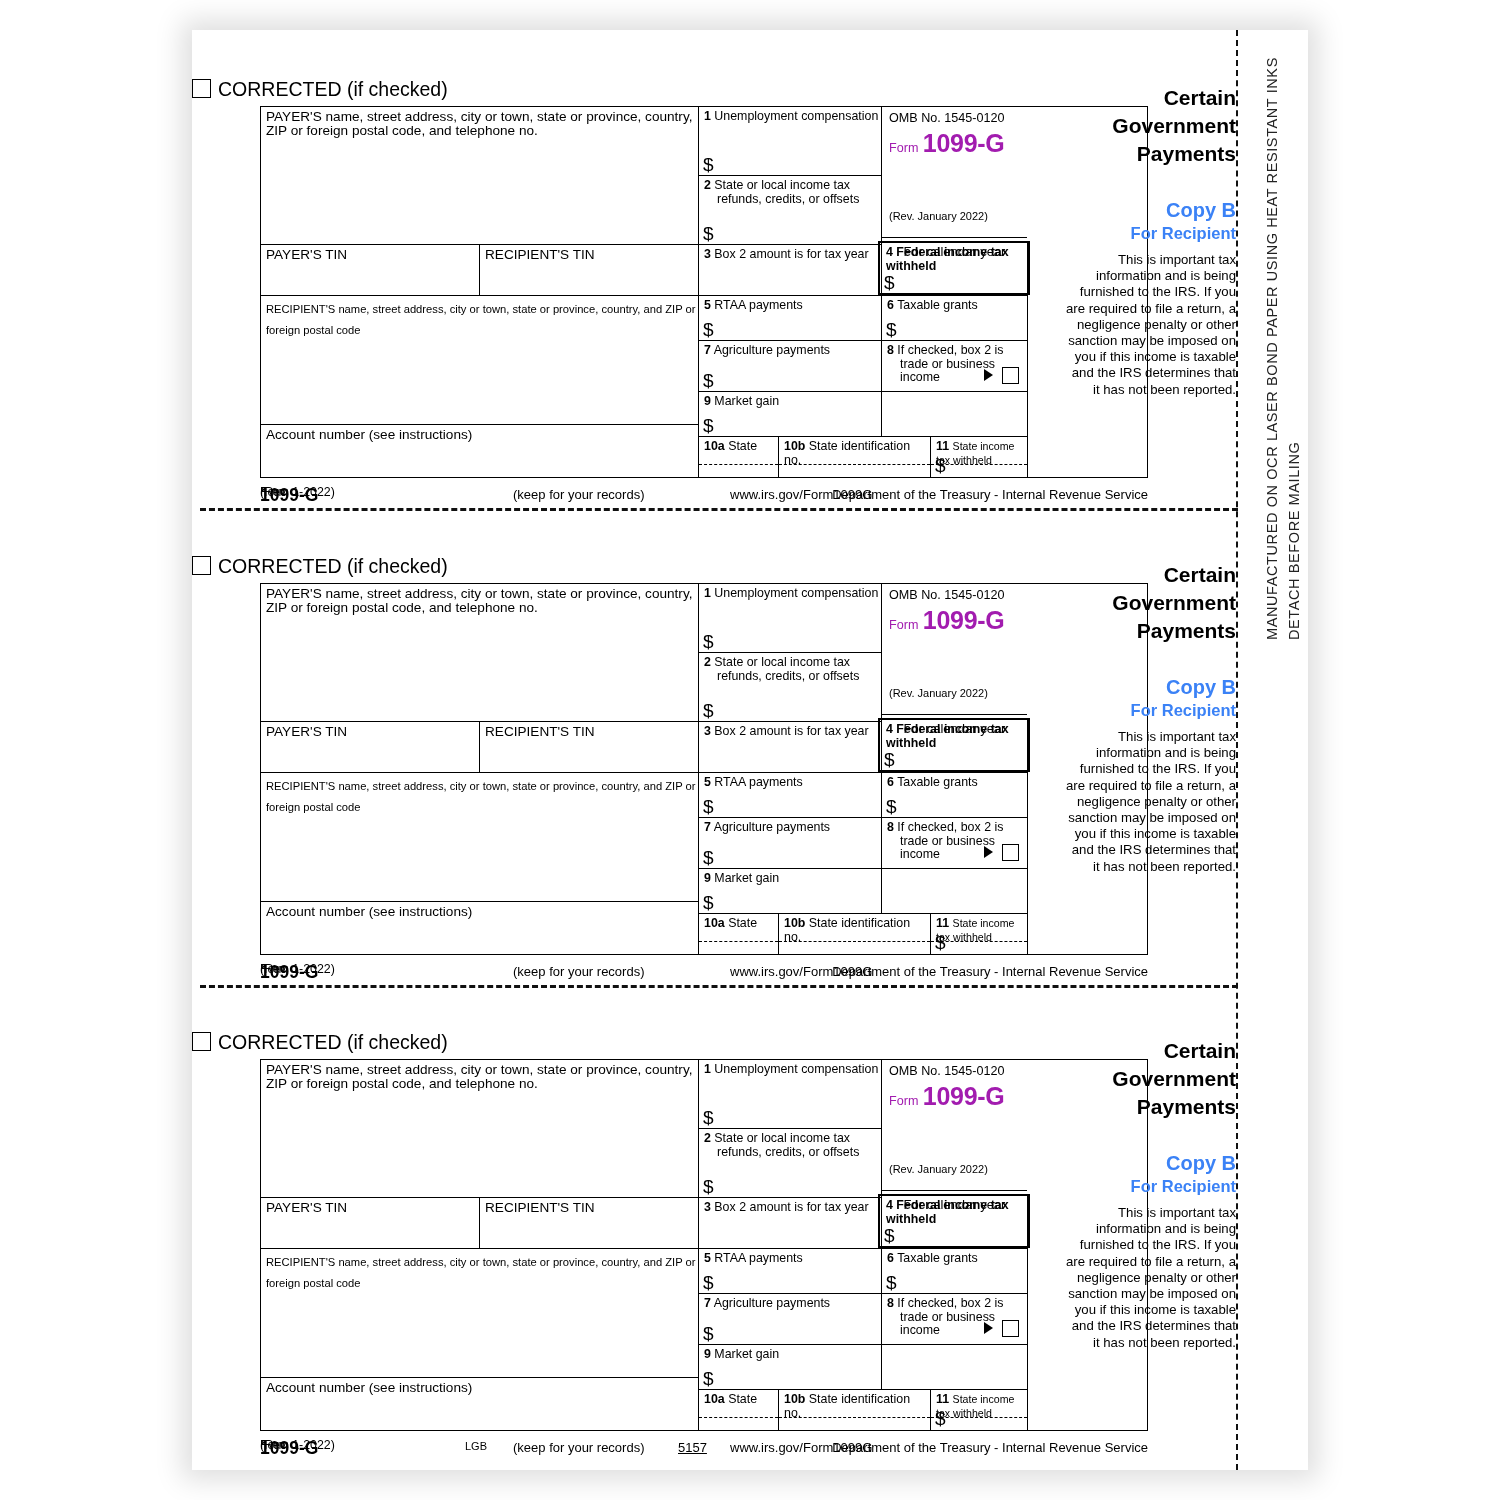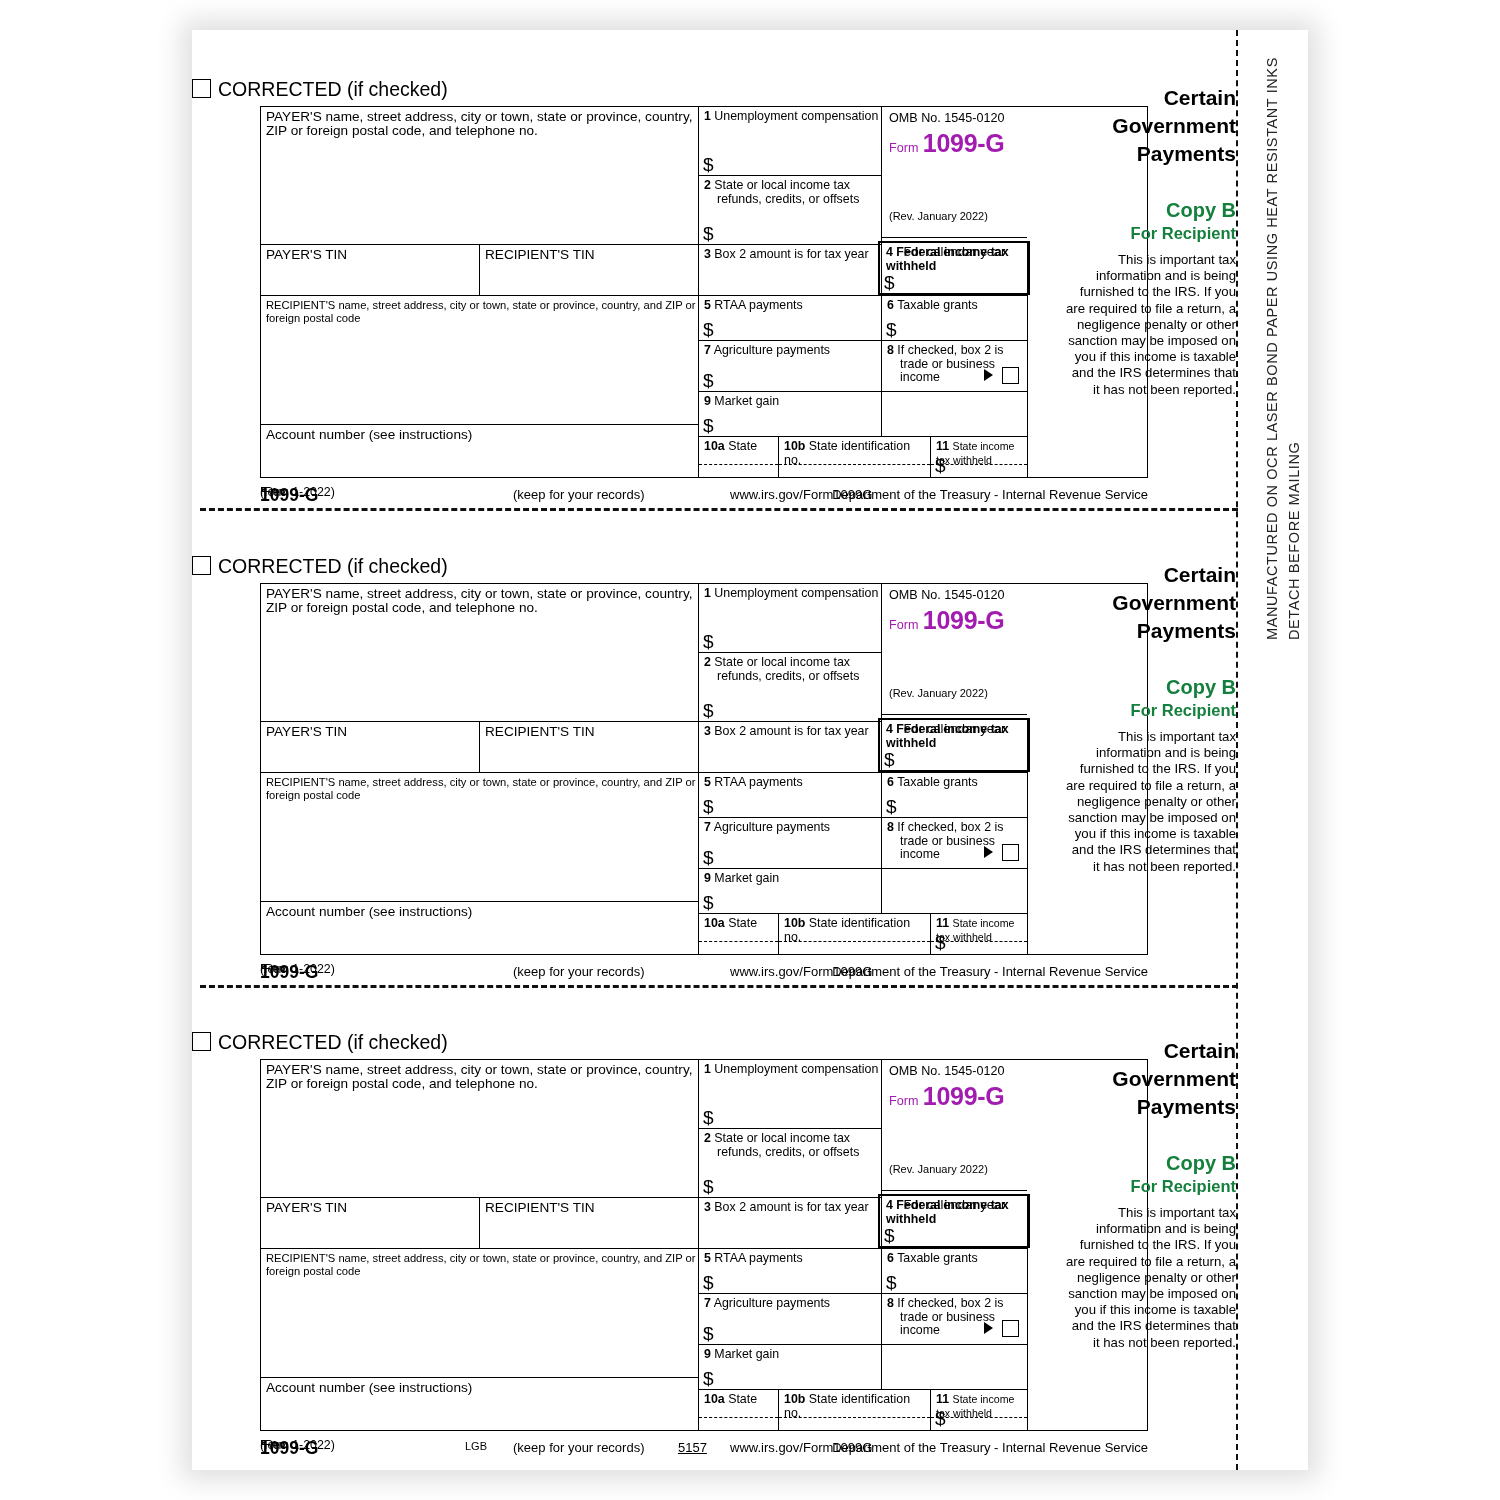--- a/index.html
+++ b/index.html
@@ -125,21 +125,21 @@
   .bl { border-left: 1.3px solid #000; }
   .bt { border-top: 1.3px solid #000; }
 
   .lbl {
     font-size: 12.4px;
     color: #000;
     line-height: 13.6px;
     padding: 3px 0 0 5px;
     display: block;
   }
-  .lbl.sm { font-size: 11.2px; line-height: 13px; }
+  .lbl.sm { font-size: 11.2px; line-height: 21px; }
   .lbl.lg { font-size: 13.6px; }
   .lbl .num { font-weight: bold; }
 
   .dollar {
     position: absolute;
     left: 4px;
     bottom: 1px;
     font-size: 19px;
     line-height: 19px;
     color: #000;
@@ -177,21 +177,21 @@
     line-height: 28px;
     color: #000;
     margin-top: 16px;
   }
   .copyb {
     position: absolute;
     right: 0px;
     top: 138px;
     width: 180px;
     text-align: right;
-    color: #15803d;
+    color: #3b82f6;
   }
   .copyb .cb1 { font-size: 20px; font-weight: bold; line-height: 24px; }
   .copyb .cb2 { font-size: 16.5px; font-weight: bold; line-height: 22px; }
   .notice {
     position: absolute;
     right: 0px;
     top: 192px;
     width: 172px;
     text-align: right;
     font-size: 13.2px;

